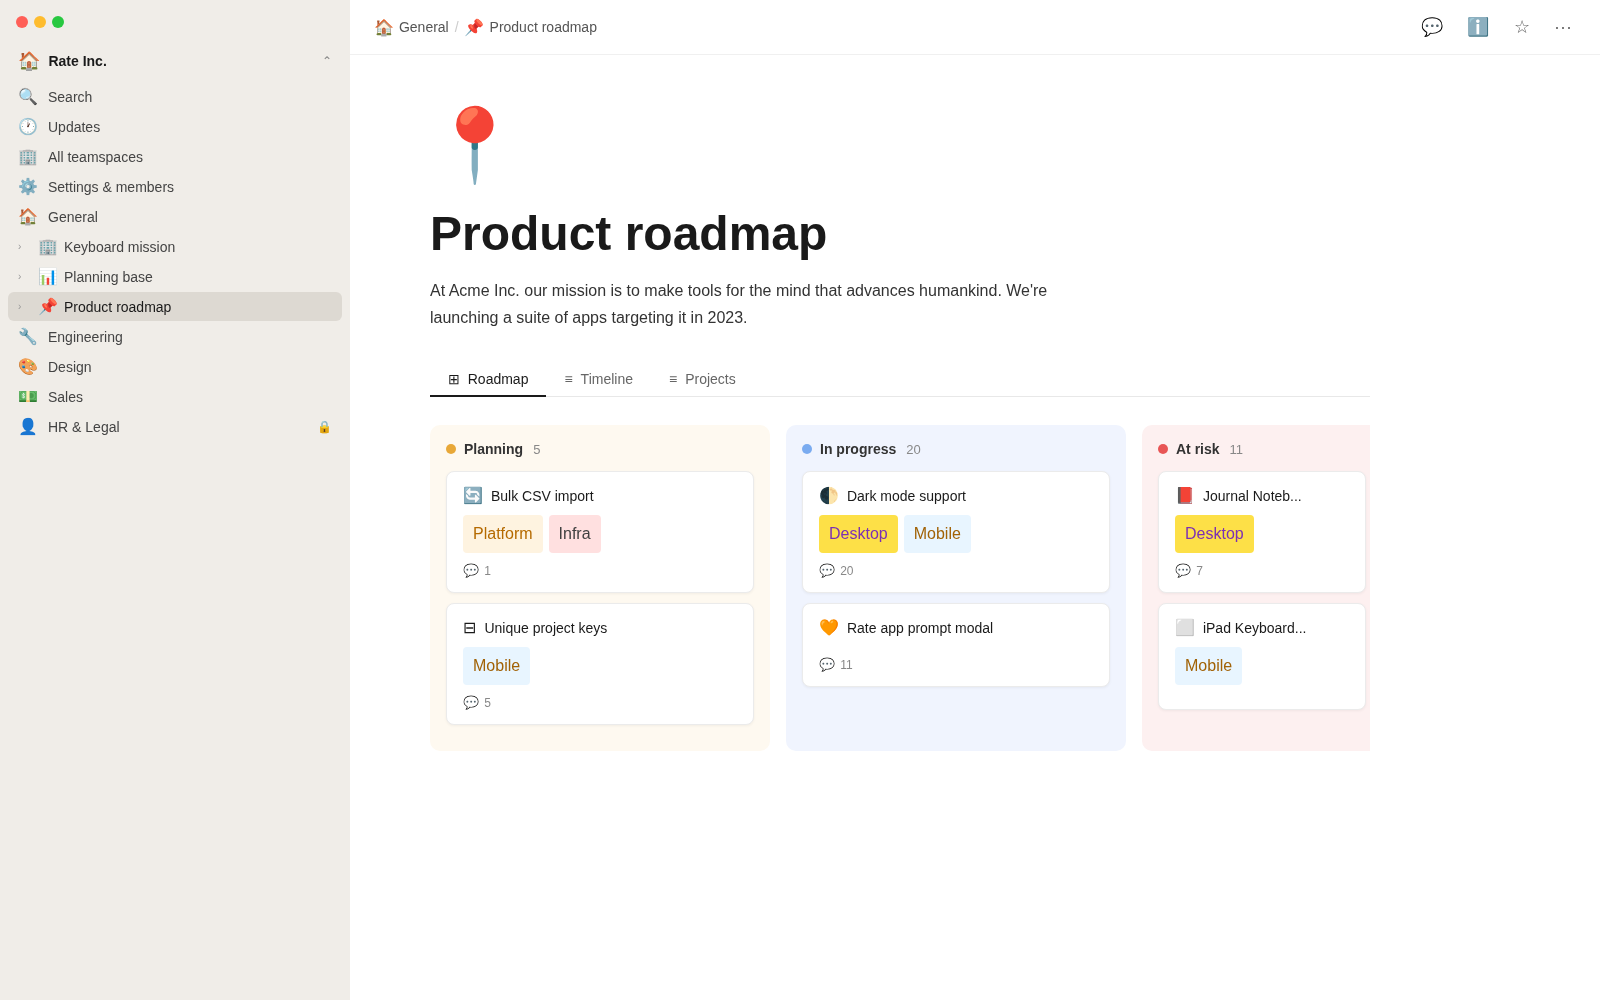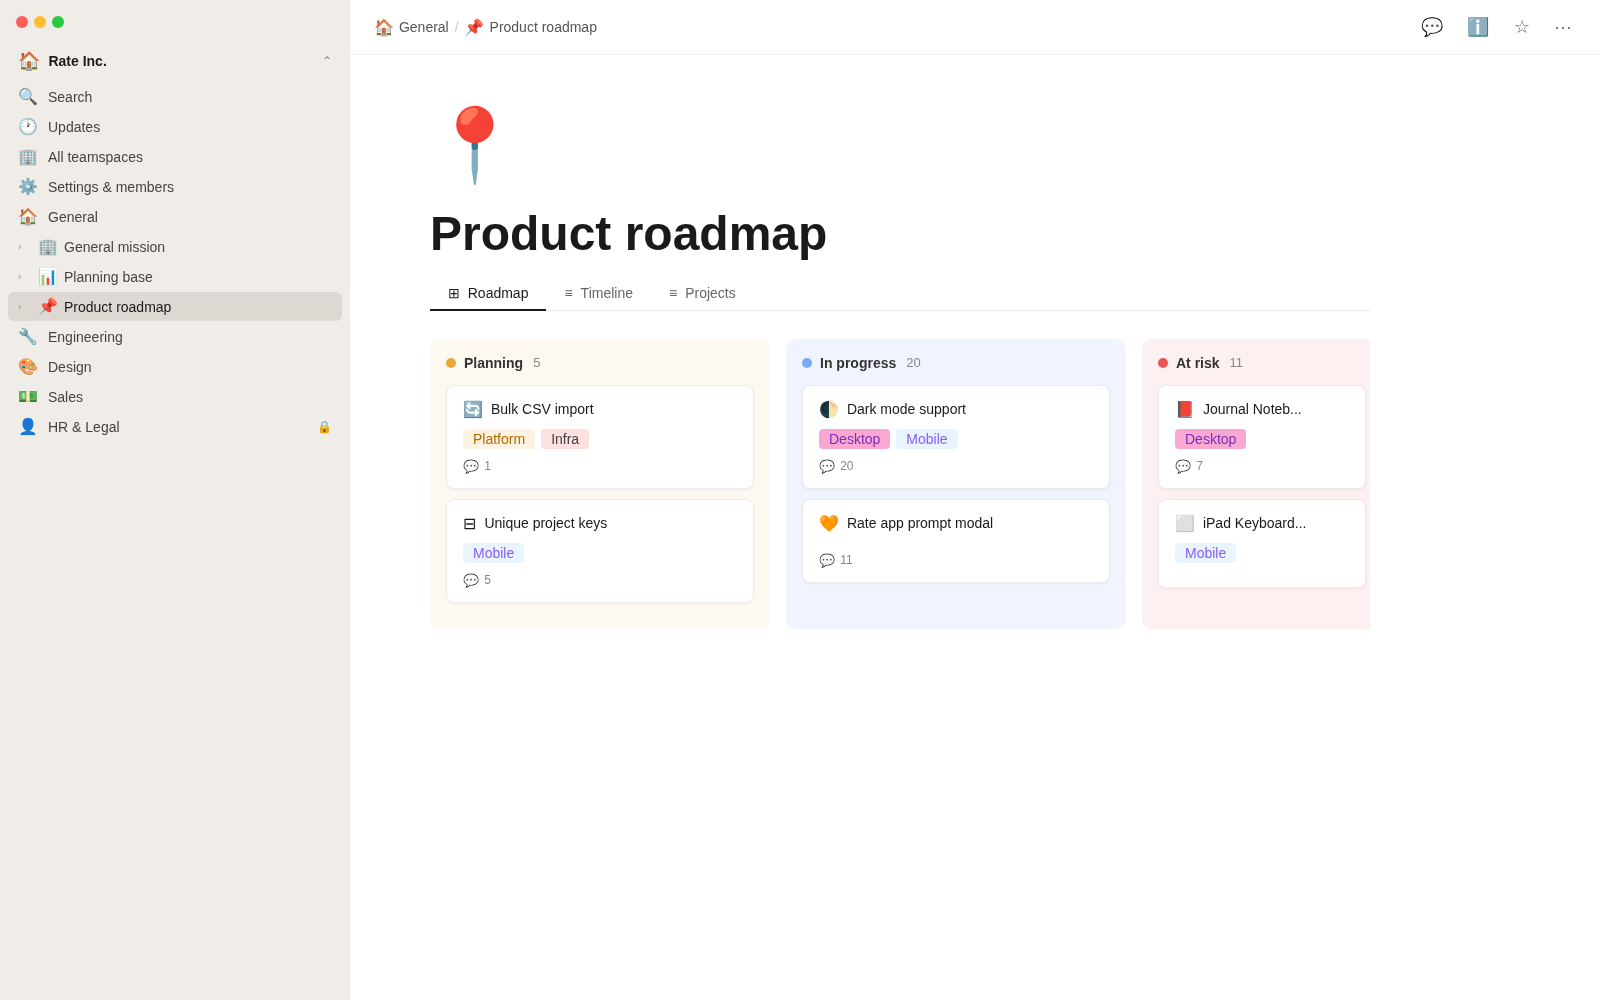--- a/index.html
+++ b/index.html
@@ -158,27 +158,27 @@
       box-shadow: 0 1px 3px rgba(0,0,0,0.05);
     }
     .card-title {
       display: flex; align-items: center; gap: 8px;
       font-size: 14px; font-weight: 500; color: #1a1a1a;
       margin-bottom: 10px;
     }
     .card-icon { font-size: 16px; }
     .card-tags { display: flex; gap: 6px; flex-wrap: wrap; margin-bottom: 10px; }
     .tag {
-      padding: 2px 10px; border-radius: 4px; font-size: 14px;
+      padding: 10px 10px; border-radius: 4px; font-size: 16px;
       font-weight: 500; background: #f0f0f0; color: #555;
     }
     .tag-platform { background: #fef3e0; color: #b56a00; }
     .tag-infra { background: #ffe0e0; color: #404040; }
-    .tag-desktop { background: #f9a8d4; color: #7b2fb5; }
-    .tag-mobile { background: #e8f5ff; color: #8b5cf6; }
+    .tag-desktop { background: #fde047; color: #7b2fb5; }
+    .tag-mobile { background: #e8f5ff; color: #a16207; }
     .card-comments {
       display: flex; align-items: center; gap: 5px;
       font-size: 12px; color: #888;
     }
     .comment-icon { font-size: 13px; }
   </style>
 </head>
 <body>
 
 <div class="sidebar">
@@ -214,21 +214,21 @@
 
 
   <div class="sidebar-item">
     <span class="icon">🏠</span>
     <span class="label">General</span>
   </div>
 
   <div class="sidebar-item-with-chevron">
     <span class="chevron-btn">›</span>
     <span class="item-icon">🏢</span>
-    <span class="item-label">General mission</span>
+    <span class="item-label">Keyboard mission</span>
   </div>
 
   <div class="sidebar-item-with-chevron">
     <span class="chevron-btn">›</span>
     <span class="item-icon">📊</span>
     <span class="item-label">Planning base</span>
   </div>
 
   <div class="sidebar-item-with-chevron active">
     <span class="chevron-btn">›</span>
@@ -279,20 +279,21 @@
       <button class="topbar-btn">···</button>
     </div>
   </div>
 
   <div class="page-body">
 
     <span class="page-emoji">📍</span>
 
     <h1 class="page-title">Product roadmap</h1>
 
+    <p class="page-description">At Acme Inc. our mission is to make tools for the mind that advances humankind. We're launching a suite of apps targeting it in 2023.</p>
 
     <div class="tabs">
       <div class="tab active">
         <span class="tab-icon">⊞</span>
         <span>Roadmap</span>
       </div>
       <div class="tab">
         <span class="tab-icon">≡</span>
         <span>Timeline</span>
       </div>

